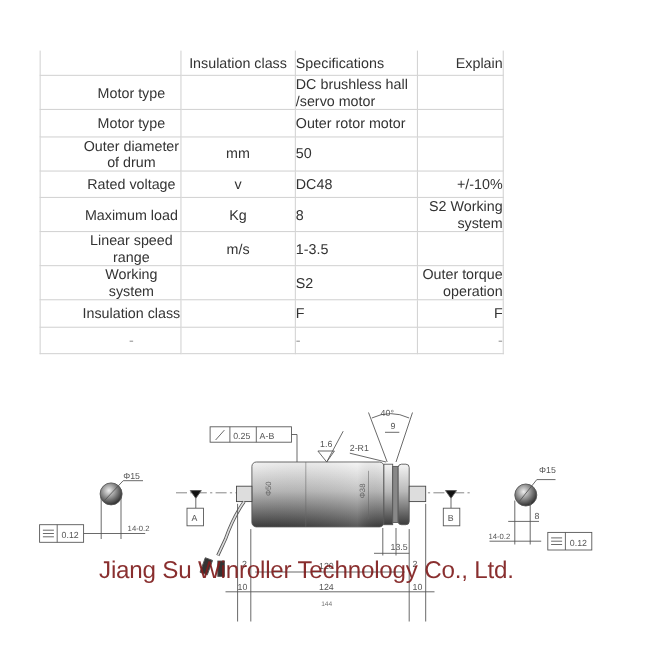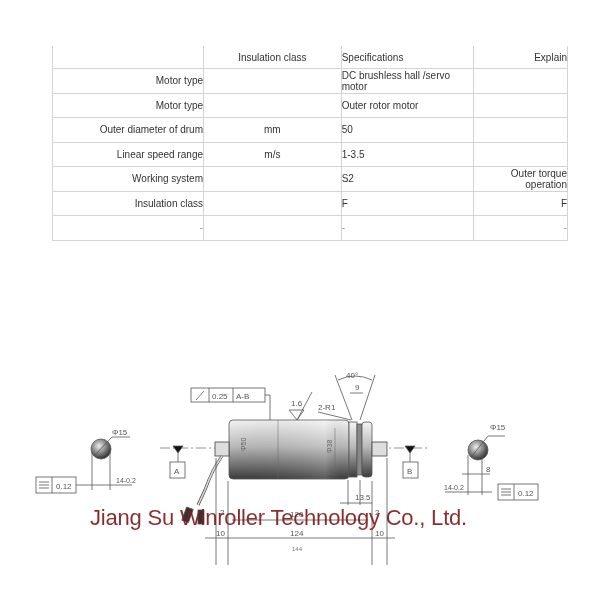--- a/index.html
+++ b/index.html
@@ -1,20 +1,20 @@
 <!DOCTYPE html>
 <html><head>
 <meta charset="utf-8">
 <style>
   html, body { margin:0; padding:0; background:#ffffff; }
   body { width:600px; height:600px; position:relative; overflow:hidden; font-family:"Liberation Sans", sans-serif; }
-  .spec-table { position:absolute; left:52px; top:46px; width:516px; border-collapse:collapse; font-size:10px; color:#333; }
+  .spec-table { position:absolute; left:36px; top:46px; width:422px; border-collapse:collapse; font-size:13px; color:#333; }
   .spec-table td, .spec-table th { height:23.5px; padding:0; border:1px solid #d4d4d4; font-weight:normal; }
   .spec-table tr:first-child th { border-top:none; height:22px; }
-  .c0 { width:152px; text-align:right; padding-left:38px !important; box-sizing:border-box;margin-left:44px; }
+  .c0 { width:152px; text-align:center; padding-left:38px !important; box-sizing:border-box;margin-left:44px; }
   .c1 { width:138px; text-align:center; }
   .c2 { width:132px; text-align:left; }
   .c3 { width:94px; text-align:right; }
   .drawing { position:absolute; left:0; top:350px; width:600px; height:250px; }
   .watermark { position:absolute; left:90px; top:505px; font-size:22px; color:#7f1d1d; letter-spacing:-0.2px; opacity:0.92; white-space:nowrap; }
 </style>
 </head>
 <body>
 
 <table class="spec-table">
@@ -35,20 +35,32 @@
     <td class="c0">Motor type</td>
     <td class="c1"></td>
     <td class="c2">Outer rotor motor</td>
     <td class="c3"></td>
   </tr>
   <tr>
     <td class="c0">Outer diameter of drum</td>
     <td class="c1">mm</td>
     <td class="c2">50</td>
     <td class="c3"></td>
+  </tr>
+  <tr>
+    <td class="c0">Rated voltage</td>
+    <td class="c1">v</td>
+    <td class="c2">DC48</td>
+    <td class="c3">+/-10%</td>
+  </tr>
+  <tr>
+    <td class="c0">Maximum load</td>
+    <td class="c1">Kg</td>
+    <td class="c2">8</td>
+    <td class="c3">S2 Working system</td>
   </tr>
   <tr>
     <td class="c0">Linear speed range</td>
     <td class="c1">m/s</td>
     <td class="c2">1-3.5</td>
     <td class="c3"></td>
   </tr>
   <tr>
     <td class="c0">Working system</td>
     <td class="c1"></td>

